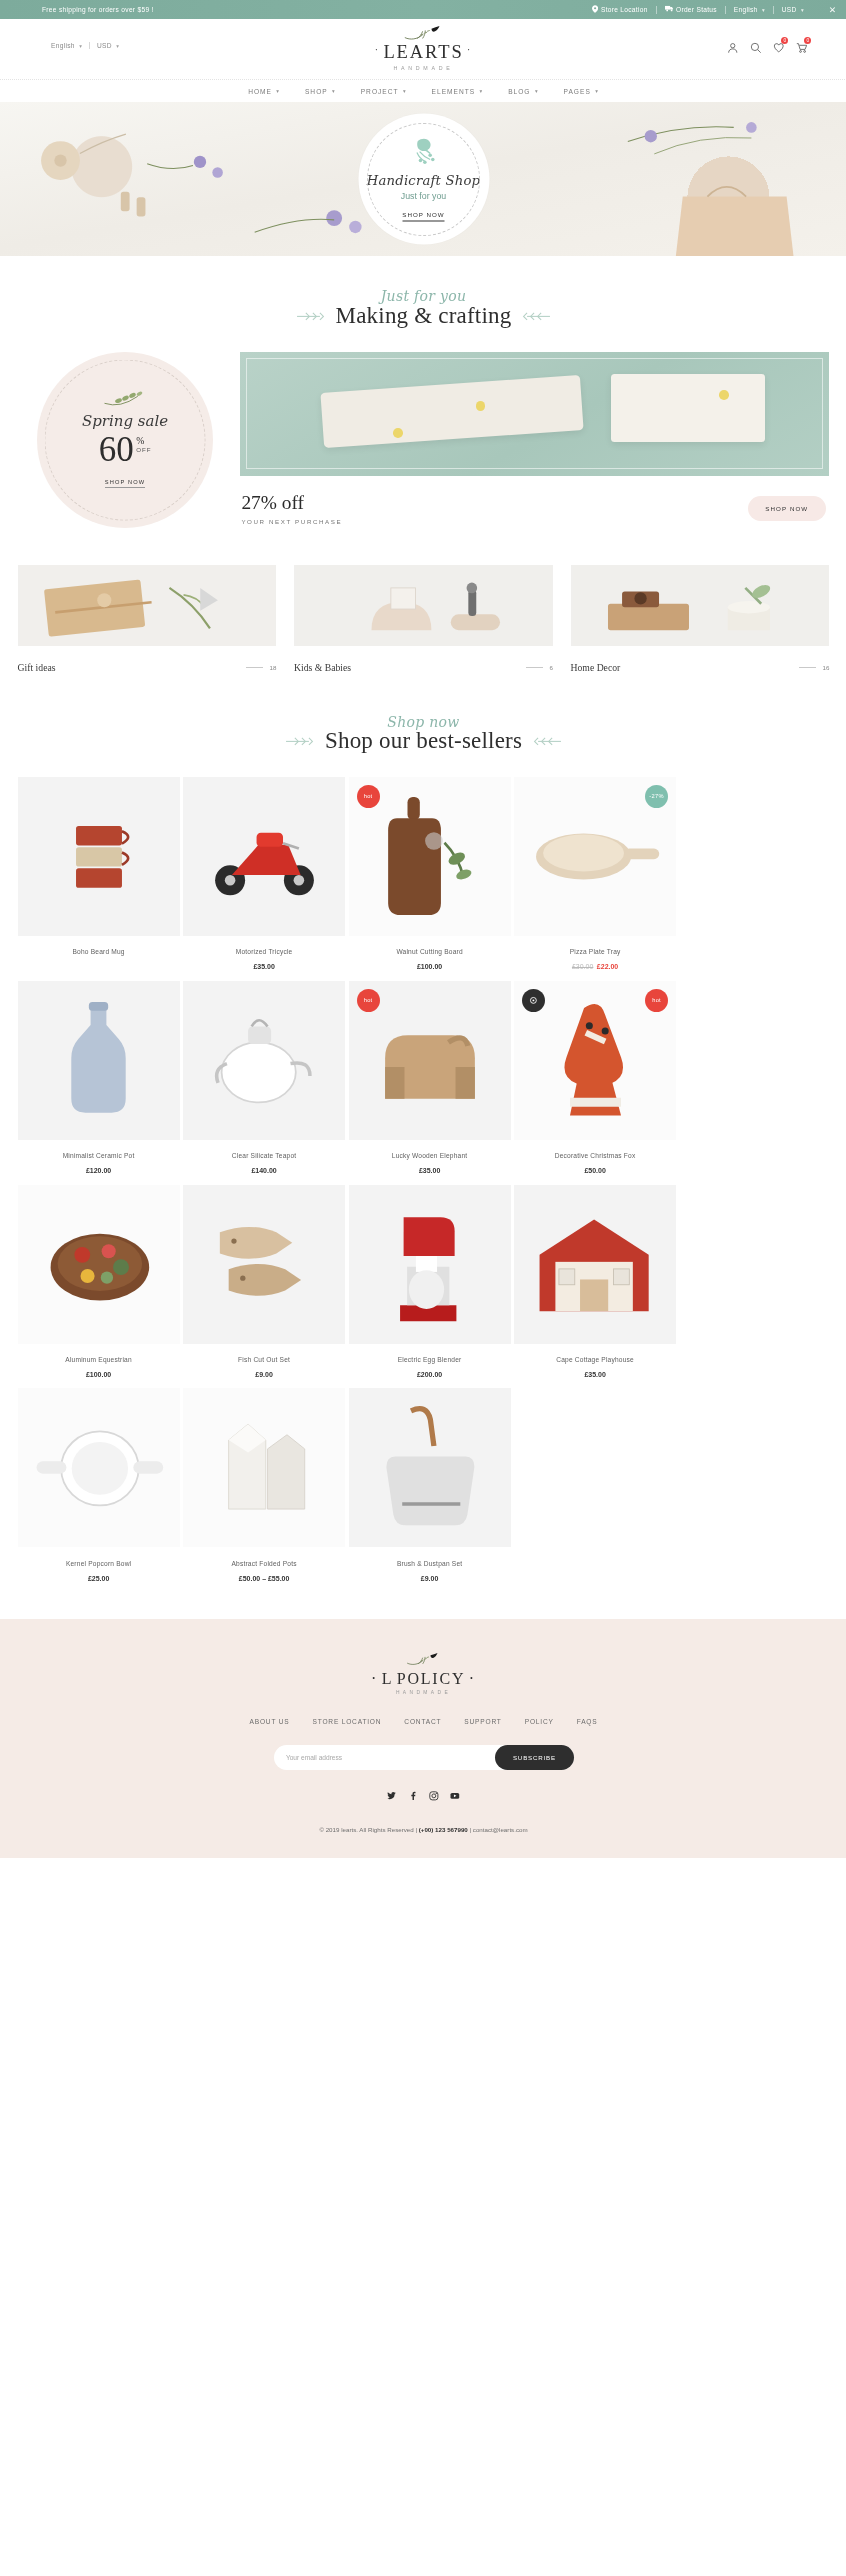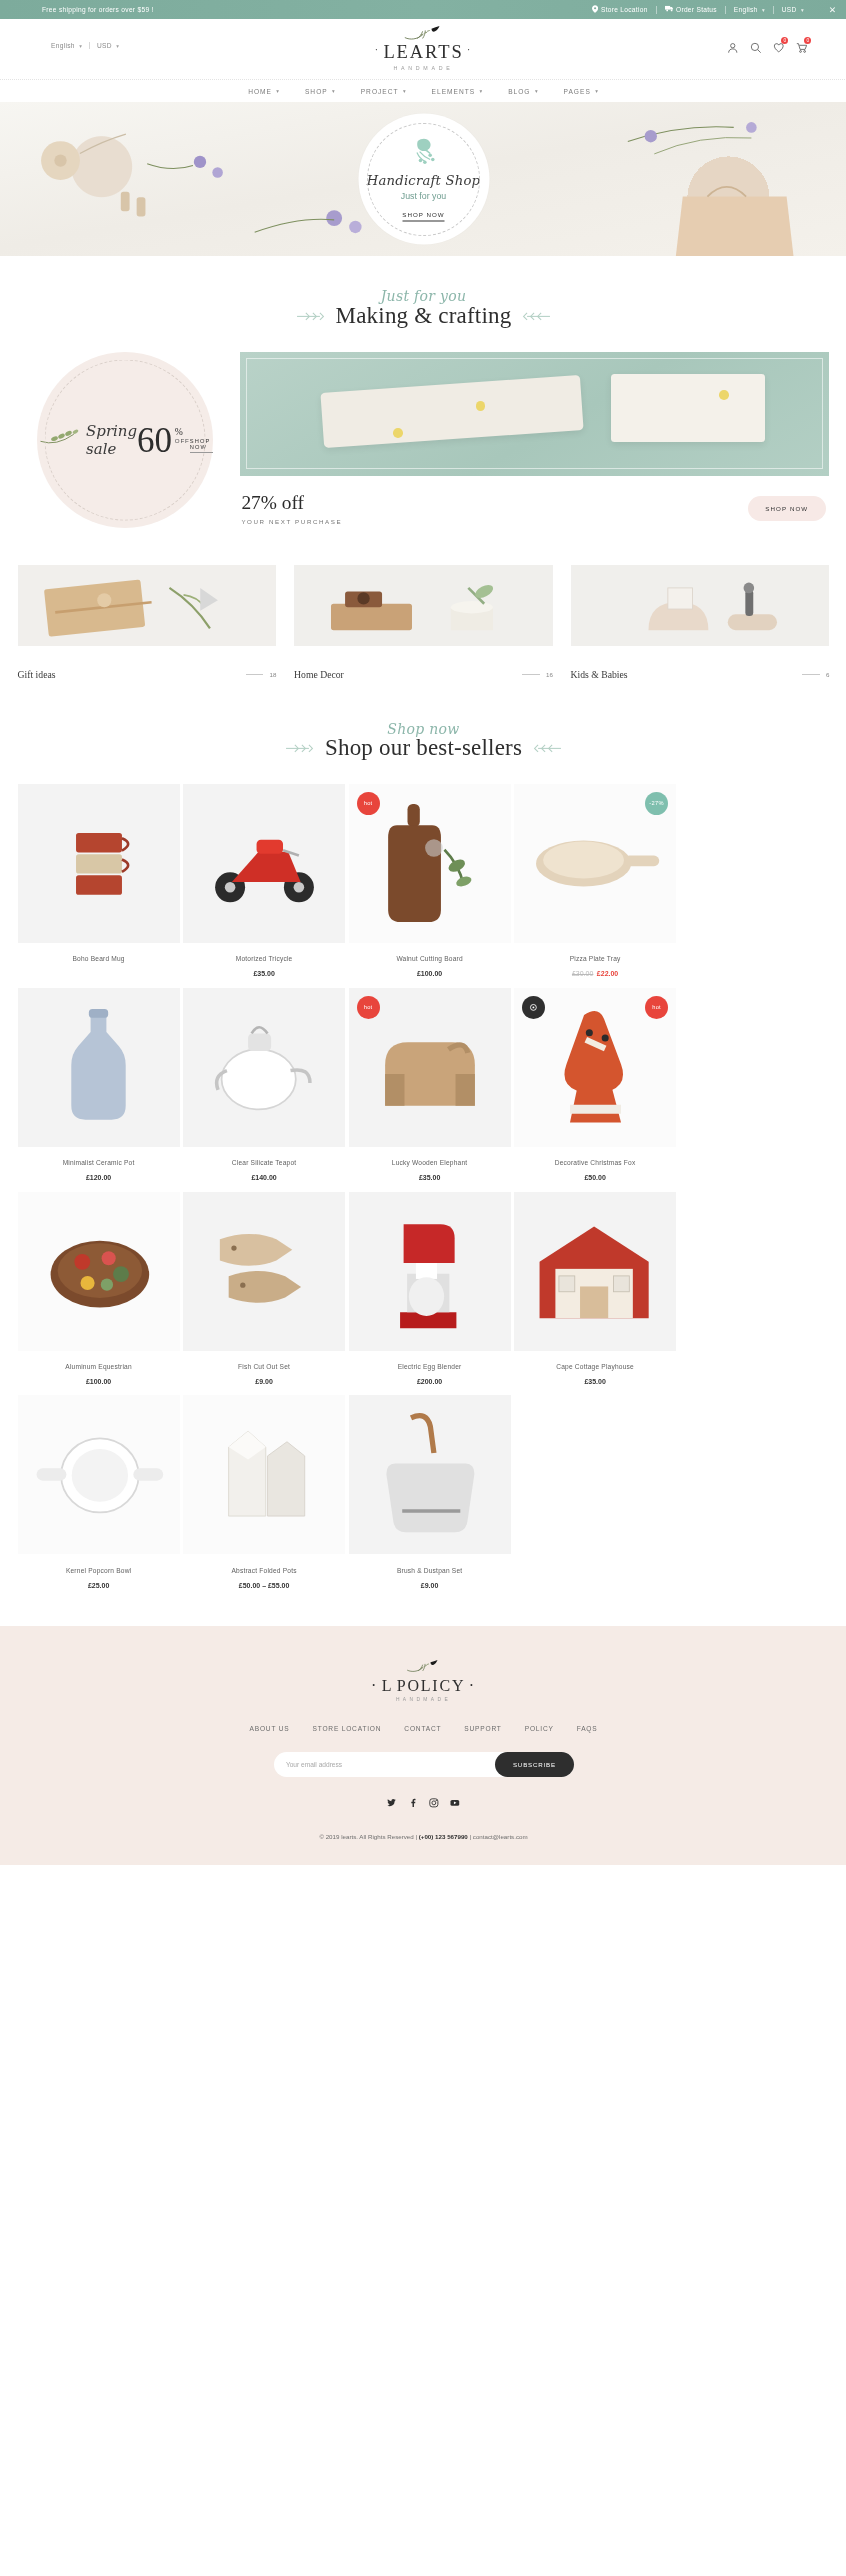--- a/index.html
+++ b/index.html
@@ -166,21 +166,21 @@
   
   .promo {
     display: flex; gap: 17.6px;
     padding: 0 17.6px 0 37px;
     align-items: flex-start;
   }
   .promo-left { width: 185px; position: relative; }
   .promo-blob {
     width: 176px; height: 176px; border-radius: 50%;
     background: #f5ece8;
-    display: flex; flex-direction: row;
+    display: flex; flex-direction: column;
     align-items: center; justify-content: center;
     position: relative;
   }
   .promo-dash {
     position: absolute; left: 50%; top: 50%;
     transform: translate(-50%,-50%);
     width: 161px; height: 161px; border-radius: 50%;
     border: 0.9px dashed #d9cfc9;
   }
   .promo-script {
@@ -246,21 +246,21 @@
   }
 
   
   .cats {
     display: flex; gap: 17.6px; padding: 37px 17.6px 0 17.6px;
   }
   .cat { flex: 1; }
   .cat-img { height: 81px; background: #f0efed; position: relative; overflow: hidden; }
   .cat-row {
     display: flex; align-items: center; justify-content: space-between;
-    padding-top: 23px;
+    padding-top: 16px;
     gap: 8px;
   }
   .cat-name { font-size: 9.7px; color: #3a3a3a; font-family: "Liberation Serif", serif; }
   .cat-count { display: flex; align-items: center; gap: 6.2px; font-size: 6.2px; color: #888; }
   .cat-line { width: 17.6px; height: 0.9px; background: #c9c9c9; display:inline-block; }
 
   
   .products {
     display: flex; flex-wrap: wrap; gap: 3.5px;
     padding: 0 17.6px;
@@ -595,50 +595,50 @@
         <span class="cat-name">Gift ideas</span>
         <span class="cat-count">
           <i class="cat-line"></i>
           <span>18</span>
         </span>
       </div>
     </div>
     <div class="cat">
       <div class="cat-img"><svg width="100%" height="81" viewBox="0 0 290 92">
           <rect width="290" height="92" fill="#f0efec"></rect>
+          <path d="M86 74q0-32 34-32t34 32z" fill="#e8d9ca"></path>
+          <rect x="108" y="26" width="28" height="24" fill="#f4f1ec" stroke="#ddd5cb"></rect>
+          <rect x="176" y="56" width="56" height="18" rx="9" fill="#e2d2c0"></rect>
+          <rect x="196" y="28" width="9" height="30" rx="4" fill="#6f6f6f"></rect>
+          <circle cx="200" cy="26" r="6" fill="#8a8a8a"></circle>
+        </svg></div>
+      <div class="cat-row">
+        <span class="cat-name">Kids &amp; Babies</span>
+        <span class="cat-count">
+          <i class="cat-line"></i>
+          <span>6</span>
+        </span>
+      </div>
+    </div>
+    <div class="cat">
+      <div class="cat-img"><svg width="100%" height="81" viewBox="0 0 290 92">
+          <rect width="290" height="92" fill="#f0efec"></rect>
           <rect x="40" y="44" width="92" height="30" rx="3" fill="#c9a277"></rect>
           <rect x="56" y="30" width="42" height="18" rx="3" fill="#8a5a3c"></rect>
           <circle cx="77" cy="38" r="7" fill="#5b3a26"></circle>
           <path d="M176 48h48v26h-48z" fill="#efece4"></path>
           <ellipse cx="200" cy="48" rx="24" ry="7" fill="#f6f4ee"></ellipse>
           <path d="M196 26q10 10 18 18" stroke="#93ae84" stroke-width="3" fill="none"></path>
           <ellipse cx="214" cy="30" rx="11" ry="6" fill="#a4c093" transform="rotate(-28 214 30)"></ellipse>
         </svg></div>
       <div class="cat-row">
         <span class="cat-name">Home Decor</span>
         <span class="cat-count">
           <i class="cat-line"></i>
           <span>16</span>
-        </span>
-      </div>
-    </div>
-    <div class="cat">
-      <div class="cat-img"><svg width="100%" height="81" viewBox="0 0 290 92">
-          <rect width="290" height="92" fill="#f0efec"></rect>
-          <path d="M86 74q0-32 34-32t34 32z" fill="#e8d9ca"></path>
-          <rect x="108" y="26" width="28" height="24" fill="#f4f1ec" stroke="#ddd5cb"></rect>
-          <rect x="176" y="56" width="56" height="18" rx="9" fill="#e2d2c0"></rect>
-          <rect x="196" y="28" width="9" height="30" rx="4" fill="#6f6f6f"></rect>
-          <circle cx="200" cy="26" r="6" fill="#8a8a8a"></circle>
-        </svg></div>
-      <div class="cat-row">
-        <span class="cat-name">Kids &amp; Babies</span>
-        <span class="cat-count">
-          <i class="cat-line"></i>
-          <span>6</span>
         </span>
       </div>
     </div>
   </div>
 
 <div class="sec-head" style="padding-top:41px">
   <div class="sec-script">Shop now</div>
   <div class="sec-title-row">
     <span class="leaf">
       <svg width="30" height="8.8" viewBox="0 0 34 10">

